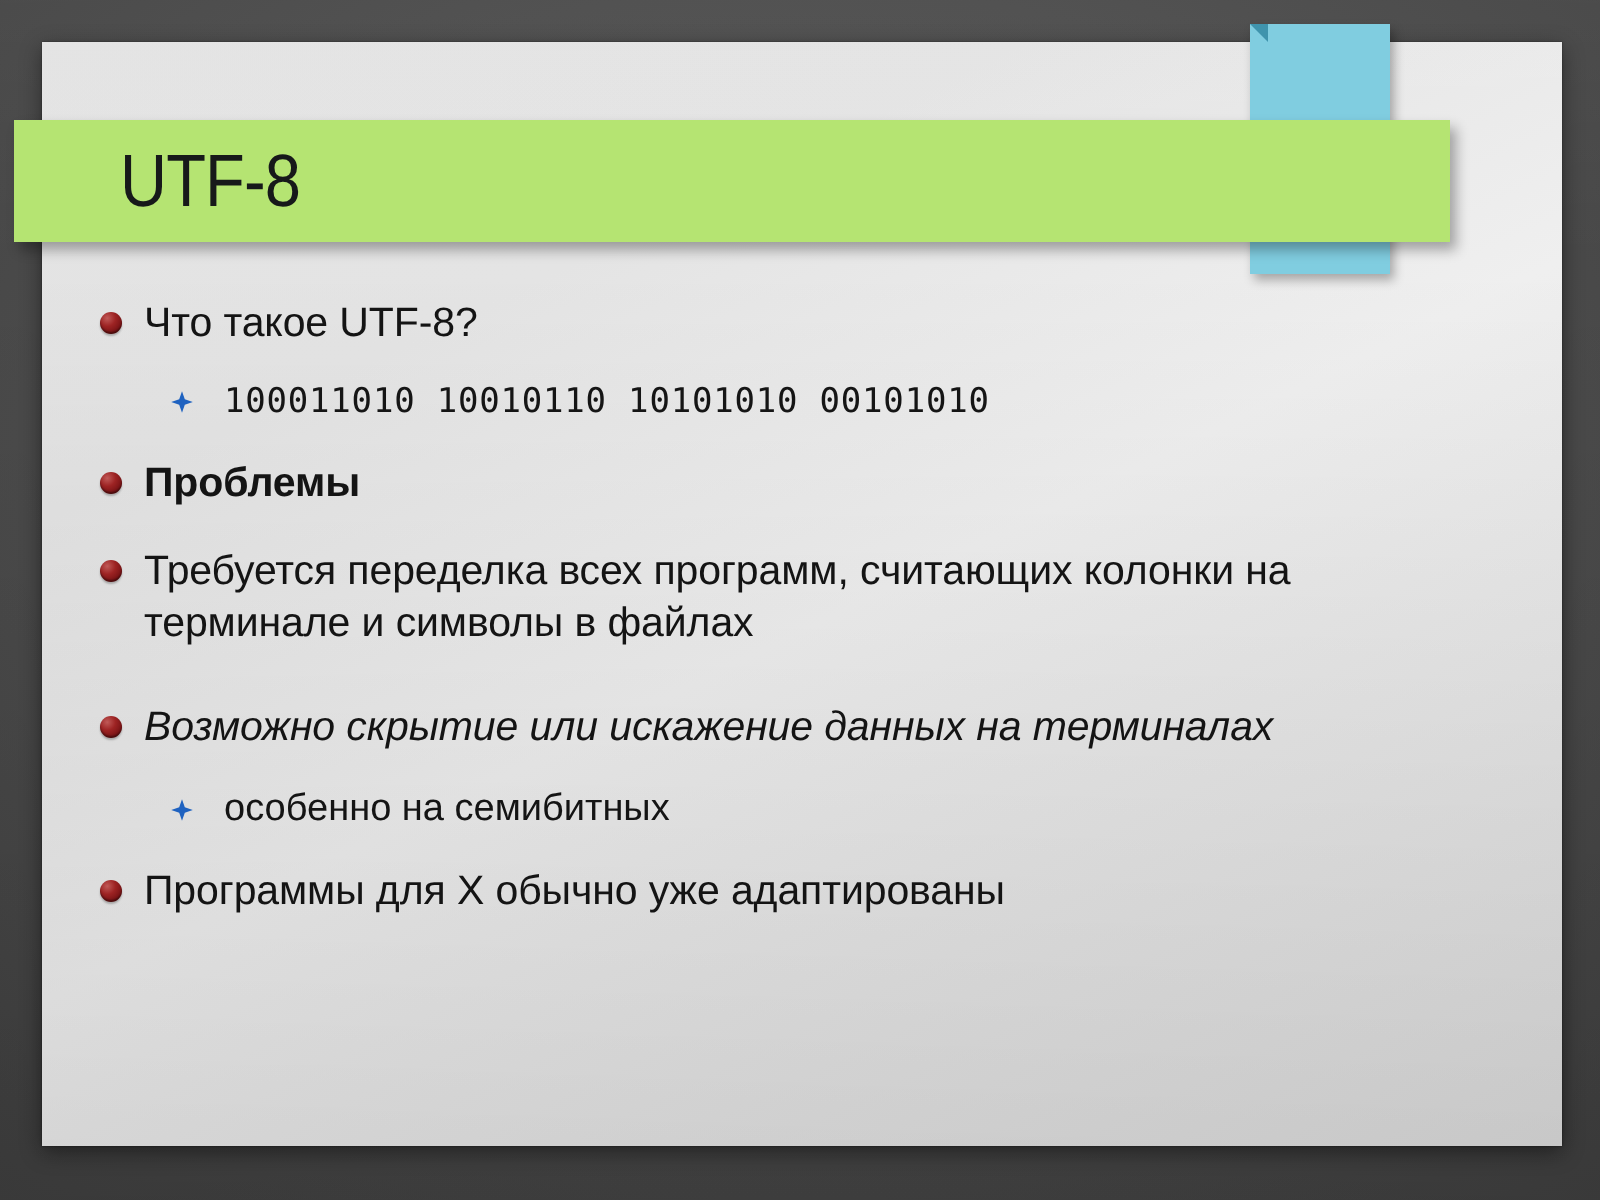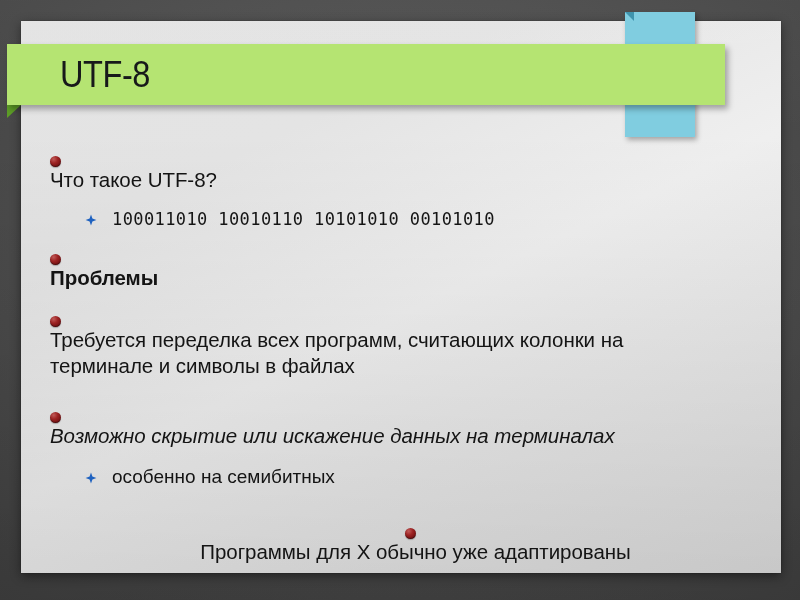--- a/index.html
+++ b/index.html
@@ -62,21 +62,21 @@
     height: 0;
     border-left: 9px solid transparent;
     border-top: 9px solid #3f94ad;
     z-index: 3;
   }
 
   
   .title-banner {
     position: absolute;
     left: -14px;
-    top: 23px;
+    top: 39px;
     width: 718px;
     height: 61px;
     background: #b5e472;
     box-shadow: 3px 4px 6px rgba(0,0,0,0.32);
     z-index: 4;
     display: flex;
     align-items: center;
   }
   .banner-fold {
     position: absolute;
@@ -113,21 +113,20 @@
   .bullet-row {
     position: relative;
     display: flex;
     align-items: flex-start;
   }
 
   
   .lvl1 {
     padding-left: 29px;
     margin-bottom: 22px;
-    flex-direction: column;
   }
   .lvl1 .marker {
     flex: 0 0 auto;
     width: 11px;
     height: 11px;
     margin-top: 7px;
     margin-right: 11px;
     border-radius: 50%;
     background:
       radial-gradient(circle at 33% 28%, #c05a58 0%, #9d2323 38%, #781315 72%, #4e0c0e 100%);
@@ -168,22 +167,22 @@
     letter-spacing: 0.4px;
     color: #151515;
   }
 
   
   .r1 { margin-top: 24px;  margin-bottom: 14px; }
   .r2 { margin-bottom: 16px; }
   .r3 { margin-bottom: 18px; font-weight: bold; }
   .r4 { margin-bottom: 26px; }
   .r5 { margin-bottom: 16px; font-style: italic; }
-  .r6 { margin-bottom: 32px; }
-  .r7 { margin-bottom: 0; align-items: center; }
+  .r6 { margin-bottom: 16px; }
+  .r7 { margin-bottom: 0; }
 </style>
 </head>
 <body>
 
 <div id="viewport">
 
   <div id="slide">
 
     <div class="blue-bar"></div>
     <div class="blue-bar-fold"></div>

